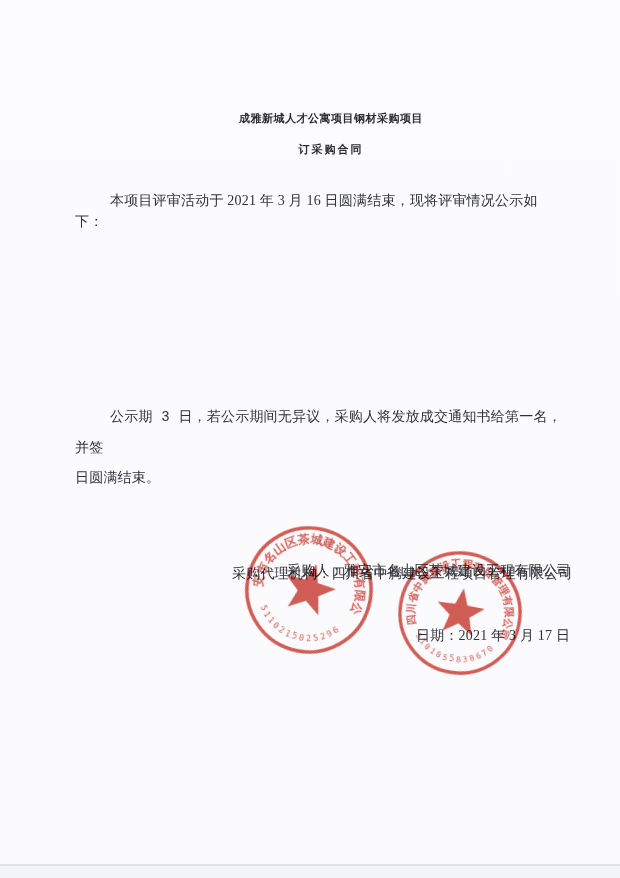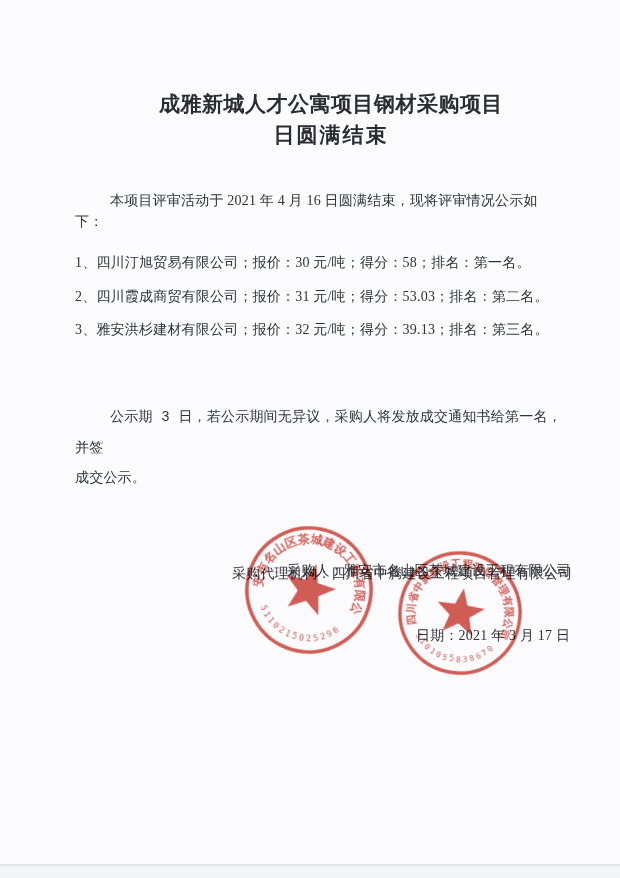--- a/index.html
+++ b/index.html
@@ -22,23 +22,24 @@
     position:absolute;left:0;top:864px;width:620px;height:2px;
     background:#e2e3e9;
   }
   .edge-bottom-strip{
     position:absolute;left:0;top:866px;width:620px;height:12px;
     background:#f3f4f8;
   }
   .title{
     position:absolute;left:42px;width:578px;
     text-align:center;
-    font-size:21px;font-weight:bold;color:#2b2c33;
+    font-size:11px;font-weight:bold;color:#2b2c33;
     letter-spacing:0.5px;
     white-space:nowrap;
+    margin-top:21px;
   }
   .title.l1{top:90px;}
   .title.l2{top:121px;letter-spacing:2px;}
   .bodytext{
     position:absolute;
     font-size:14px;color:var(--ink);
     letter-spacing:0.2px;
   }
   .intro{
     left:75px;top:190px;width:486px;
@@ -74,31 +75,26 @@
   .stamp.left .seal-serial{font-size:8.5px;letter-spacing:2.4px;}
   .stamp.right .seal-name{font-size:10.6px;}
   .stamp.right .seal-serial{font-size:8px;letter-spacing:2.4px;}
 </style>
 </head>
 <body>
 
 <div class="page">
 
   <div class="title l1">成雅新城人才公寓项目钢材采购项目</div>
-  <div class="title l2">日圆满结束</div>
+  <div class="title l2">订采购合同</div>
 
-  <div class="bodytext intro">本项目评审活动于 2021 年 4 月 16 日圆满结束，现将评审情况公示如下：</div>
+  <div class="bodytext intro">本项目评审活动于 2021 年 3 月 16 日圆满结束，现将评审情况公示如下：</div>
 
-  <div class="bodytext results">
-    <div class="row">1、四川汀旭贸易有限公司；报价：30 元/吨；得分：58；排名：第一名。</div>
-    <div class="row">2、四川霞成商贸有限公司；报价：31 元/吨；得分：53.03；排名：第二名。</div>
-    <div class="row">3、雅安洪杉建材有限公司；报价：32 元/吨；得分：39.13；排名：第三名。</div>
-  </div>
 
-  <div class="bodytext notice"><span>公示期 3 日，若公示期间无异议，采购人将发放成交通知书给第一名，并签</span><br><span>成交公示。</span></div>
+  <div class="bodytext notice"><span>公示期 3 日，若公示期间无异议，采购人将发放成交通知书给第一名，并签</span><br><span>日圆满结束。</span></div>
 
   <div class="bodytext sig purchaser">采购人：雅安市名山区茶城建设工程有限公司</div>
   <div class="bodytext sig agency">采购代理机构：四川省中腾建设工程项目管理有限公司</div>
   <div class="bodytext sig date">日期：2021 年 3 月 17 日</div>
 
   <div class="stamp left">
     <svg width="140" height="140" viewBox="0 0 140 140">
       <defs>
         <path id="ls-name-arc" d="M 25.8 86.1 A 47 47 0 1 1 114.2 86.1" fill="none"></path>
         <path id="ls-serial-arc" d="M 28.2 99.3 A 51 51 0 0 0 111.8 99.3" fill="none"></path>

